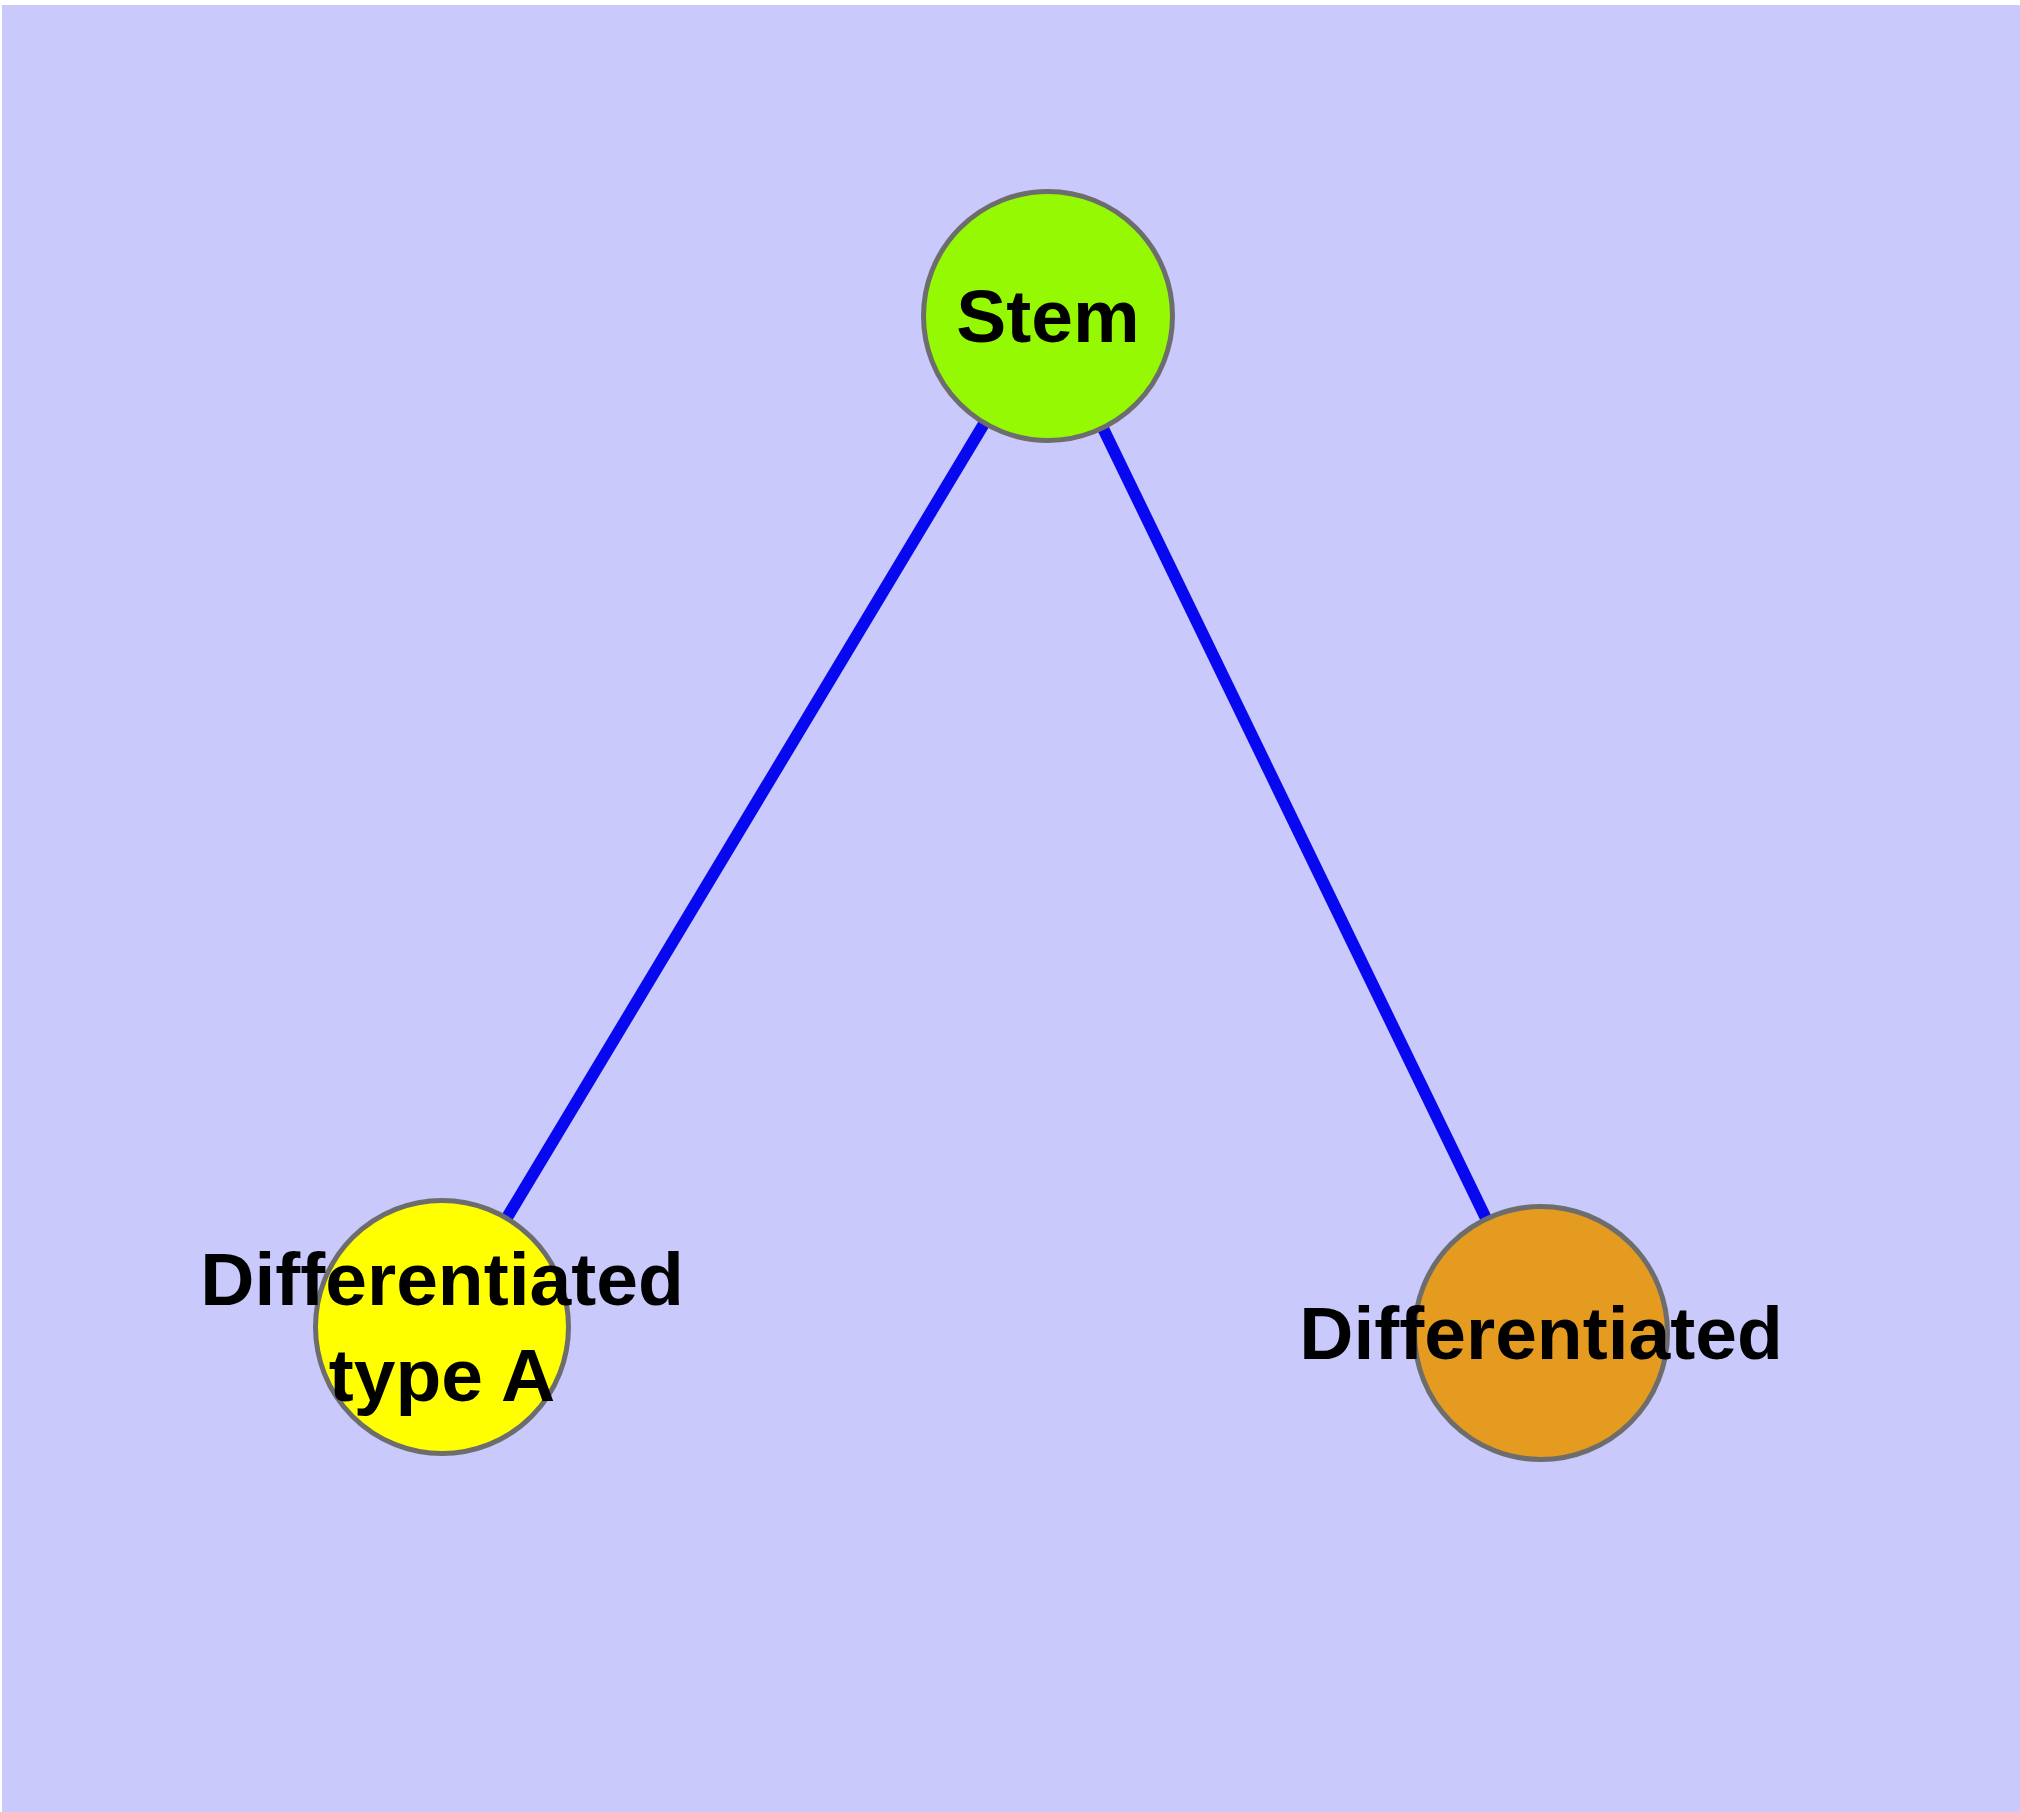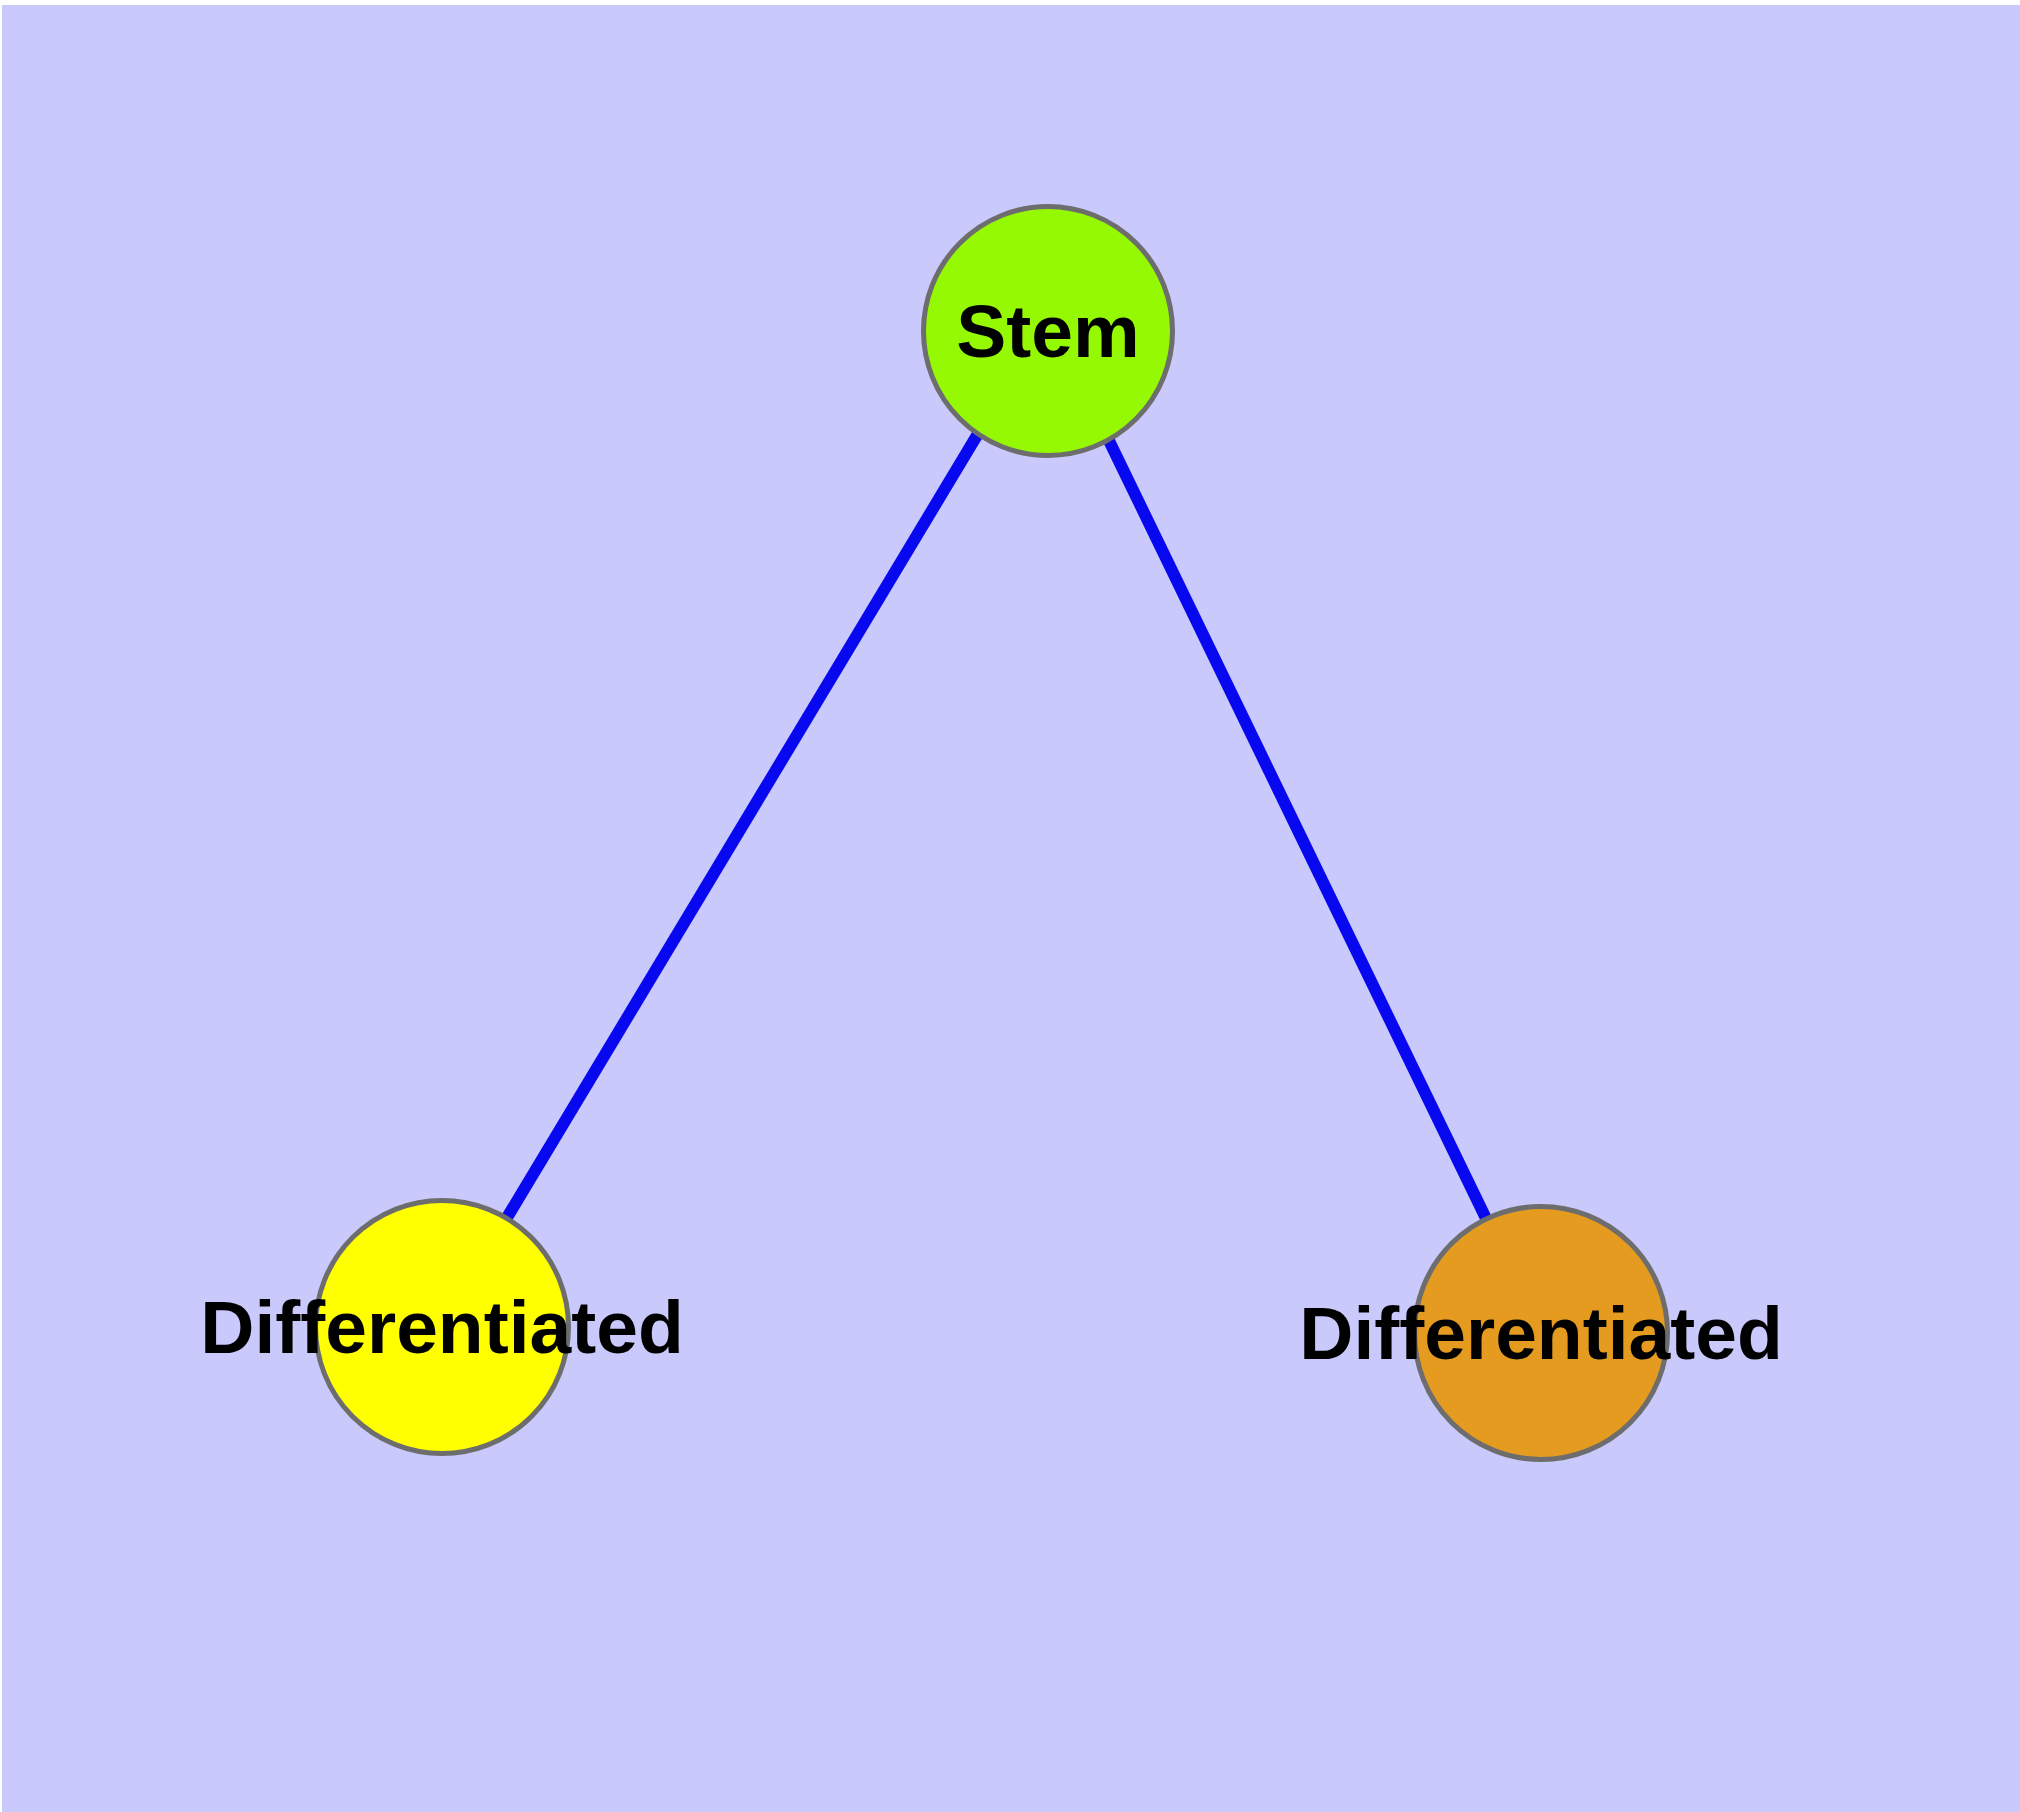--- a/index.html
+++ b/index.html
@@ -80,29 +80,30 @@
 
 <div class="stage" style="color: rgb(0, 0, 0);">
 
   <div class="canvas" style="background: rgb(201, 201, 251);">
 
     <svg class="edge-layer" viewBox="0 0 2384 2138" preserveAspectRatio="none">
       <line class="edge" x1="1237" y1="373" x2="521" y2="1565" stroke="#0808f0" stroke-width="14"></line>
       <line class="edge" x1="1237" y1="373" x2="1818" y2="1572" stroke="#0808f0" stroke-width="14"></line>
     </svg>
 
-    <div class="node" style="left: 921px; top: 204px; width: 254px; height: 254px; background: rgb(148, 249, 3); border-color: rgb(109, 109, 109); border-width: 5.1px; text-decoration: underline;">
+    <div class="node" style="left: 921px; top: 189px; width: 254px; height: 254px; background: rgb(148, 249, 3); border-color: rgb(109, 109, 109); border-width: 5.1px; text-decoration: underline;">
       <div class="node-label">
         <span class="line">Stem</span>
       </div>
     </div>
 
     <div class="node" style="left: 313px; top: 1198px; width: 258px; height: 258px; background: rgb(255, 255, 0); border-color: rgb(109, 109, 109); border-width: 5.1px;">
       <div class="node-label">
         <span class="line">Differentiated</span>
+        <span class="line">type A</span>
       </div>
     </div>
 
     <div class="node" style="left: 1412px; top: 1204px; width: 258px; height: 258px; background: rgb(228, 155, 32); border-color: rgb(109, 109, 109); border-width: 5.1px;">
       <div class="node-label">
         <span class="line">Differentiated</span>
       </div>
     </div>
 
   </div>

